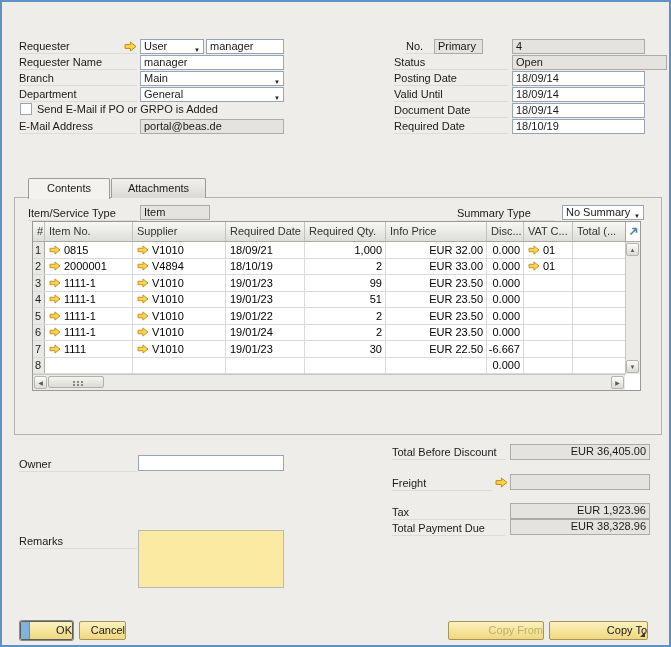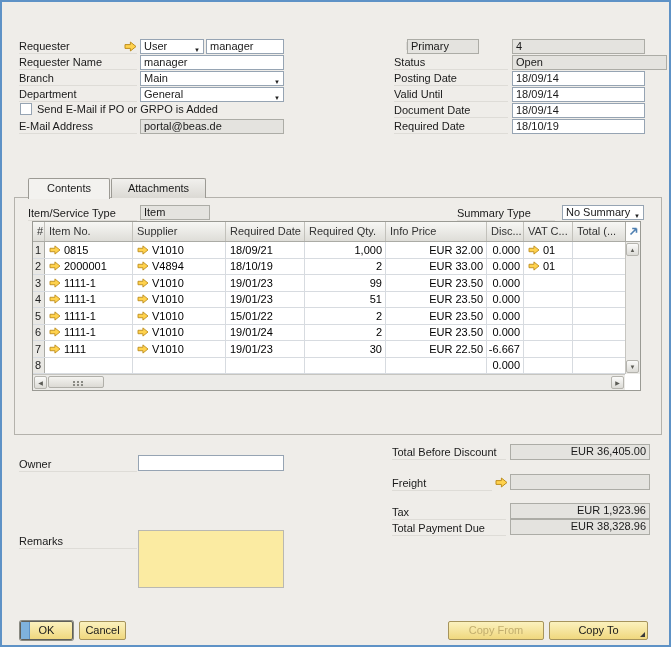--- a/index.html
+++ b/index.html
@@ -79,21 +79,21 @@
   .hs{ position:absolute; left:0; top:152px; width:592px; height:16px; background:#ECEBE8; border-top:1px solid #C6C5C0; }
   .sb{ position:absolute; width:13px; height:13px;
     background:linear-gradient(#FBFBFA,#DCDBD6); border:1px solid #B5B4AE; border-radius:2px;
     display:flex; align-items:center; justify-content:center; font-size:6px; color:#5B5B55; }
   .thumb{ position:absolute; left:15px; top:1px; width:56px; height:12px;
     background:linear-gradient(#F4F3F0,#DCDAD5); border:1px solid #B0AFA9; border-radius:2px; }
   .grip{ position:absolute; left:24px; top:4px; width:2px; height:2px; background:#8A8A84;
     box-shadow:4px 0 #8A8A84, 8px 0 #8A8A84, 0 3px #8A8A84, 4px 3px #8A8A84, 8px 3px #8A8A84; }
 
   .btn{
-    position:absolute; height:19px; line-height:17px; text-align:center; font-size:11px; color:#1A1A1A;
+    position:absolute; height:19px; line-height:17px; text-align:right; font-size:11px; color:#1A1A1A;
     background:linear-gradient(#FBF1BE,#F0D87E); border:1px solid #A6945C; border-radius:2px;
   }
   .btn.default{ border:1px solid #5F5F58; box-shadow:0 0 0 1px #8A8A82; }
   .btn .bluestrip{ position:absolute; left:0; top:0; bottom:0; width:9px; background:#7FB2DC; border-right:1px solid #5E92C6; }
   .btn .lab{ position:relative; }
   .btn.disabled{ color:#C2AE6E; }
   .btn .ddcorner{ position:absolute; right:2px; bottom:2px; width:0; height:0;
     border-left:5px solid transparent; border-bottom:5px solid #3A3A3A; }
 </style>
 </head>
@@ -118,21 +118,21 @@
   <div class="lbl" style="left:17px;top:86px;width:118px">Department</div>
   <div class="fld dd" style="left:138px;top:85px;width:144px"><span>General</span><span class="caret">▼</span></div>
 
   <div class="checkbox" style="left:18px;top:101px"></div>
   <div class="lbl noline" style="left:35px;top:101px;width:240px">Send E-Mail if PO or GRPO is Added</div>
 
   <div class="lbl" style="left:17px;top:118px;width:118px">E-Mail Address</div>
   <div class="fld gray" style="left:138px;top:117px;width:144px">portal@beas.de</div>
 
   <div class="lbl" style="left:404px;top:38px;width:34px">No.</div>
-  <div class="fld gray" style="left:405px;top:37px;width:72px">Primary</div>
+  <div class="fld gray" style="left:432px;top:37px;width:49px">Primary</div>
   <div class="fld gray" style="left:510px;top:37px;width:133px">4</div>
 
   <div class="lbl" style="left:392px;top:54px;width:114px">Status</div>
   <div class="fld gray" style="left:510px;top:53px;width:155px">Open</div>
 
   <div class="lbl" style="left:392px;top:70px;width:114px">Posting Date</div>
   <div class="fld" style="left:510px;top:69px;width:133px">18/09/14</div>
 
   <div class="lbl" style="left:392px;top:86px;width:114px">Valid Until</div>
   <div class="fld" style="left:510px;top:85px;width:133px">18/09/14</div>
@@ -271,21 +271,21 @@
               <path d="M1 3.6 H6.4 V1 L12 5.5 6.4 10 V7.4 H1 Z" fill="#FFD24D" stroke="#BE8E1F" stroke-width="1"></path>
             </svg>
             <span>1111-1</span>
           </div>
           <div class="c w2">
             <svg width="12" height="10" viewBox="0 0 13 11" style="flex:none">
               <path d="M1 3.6 H6.4 V1 L12 5.5 6.4 10 V7.4 H1 Z" fill="#FFD24D" stroke="#BE8E1F" stroke-width="1"></path>
             </svg>
             <span>V1010</span>
           </div>
-          <div class="c w3">15/01/22</div>
+          <div class="c w3">19/01/22</div>
           <div class="c num w4">2</div>
           <div class="c num w5">EUR 23.50</div>
           <div class="c num w6">0.000</div>
           <div class="c w7"></div>
           <div class="c w8"></div>
         </div>
         <div class="grow">
           <div class="c rnum w0">6</div>
           <div class="c w1">
             <svg width="12" height="10" viewBox="0 0 13 11" style="flex:none">

